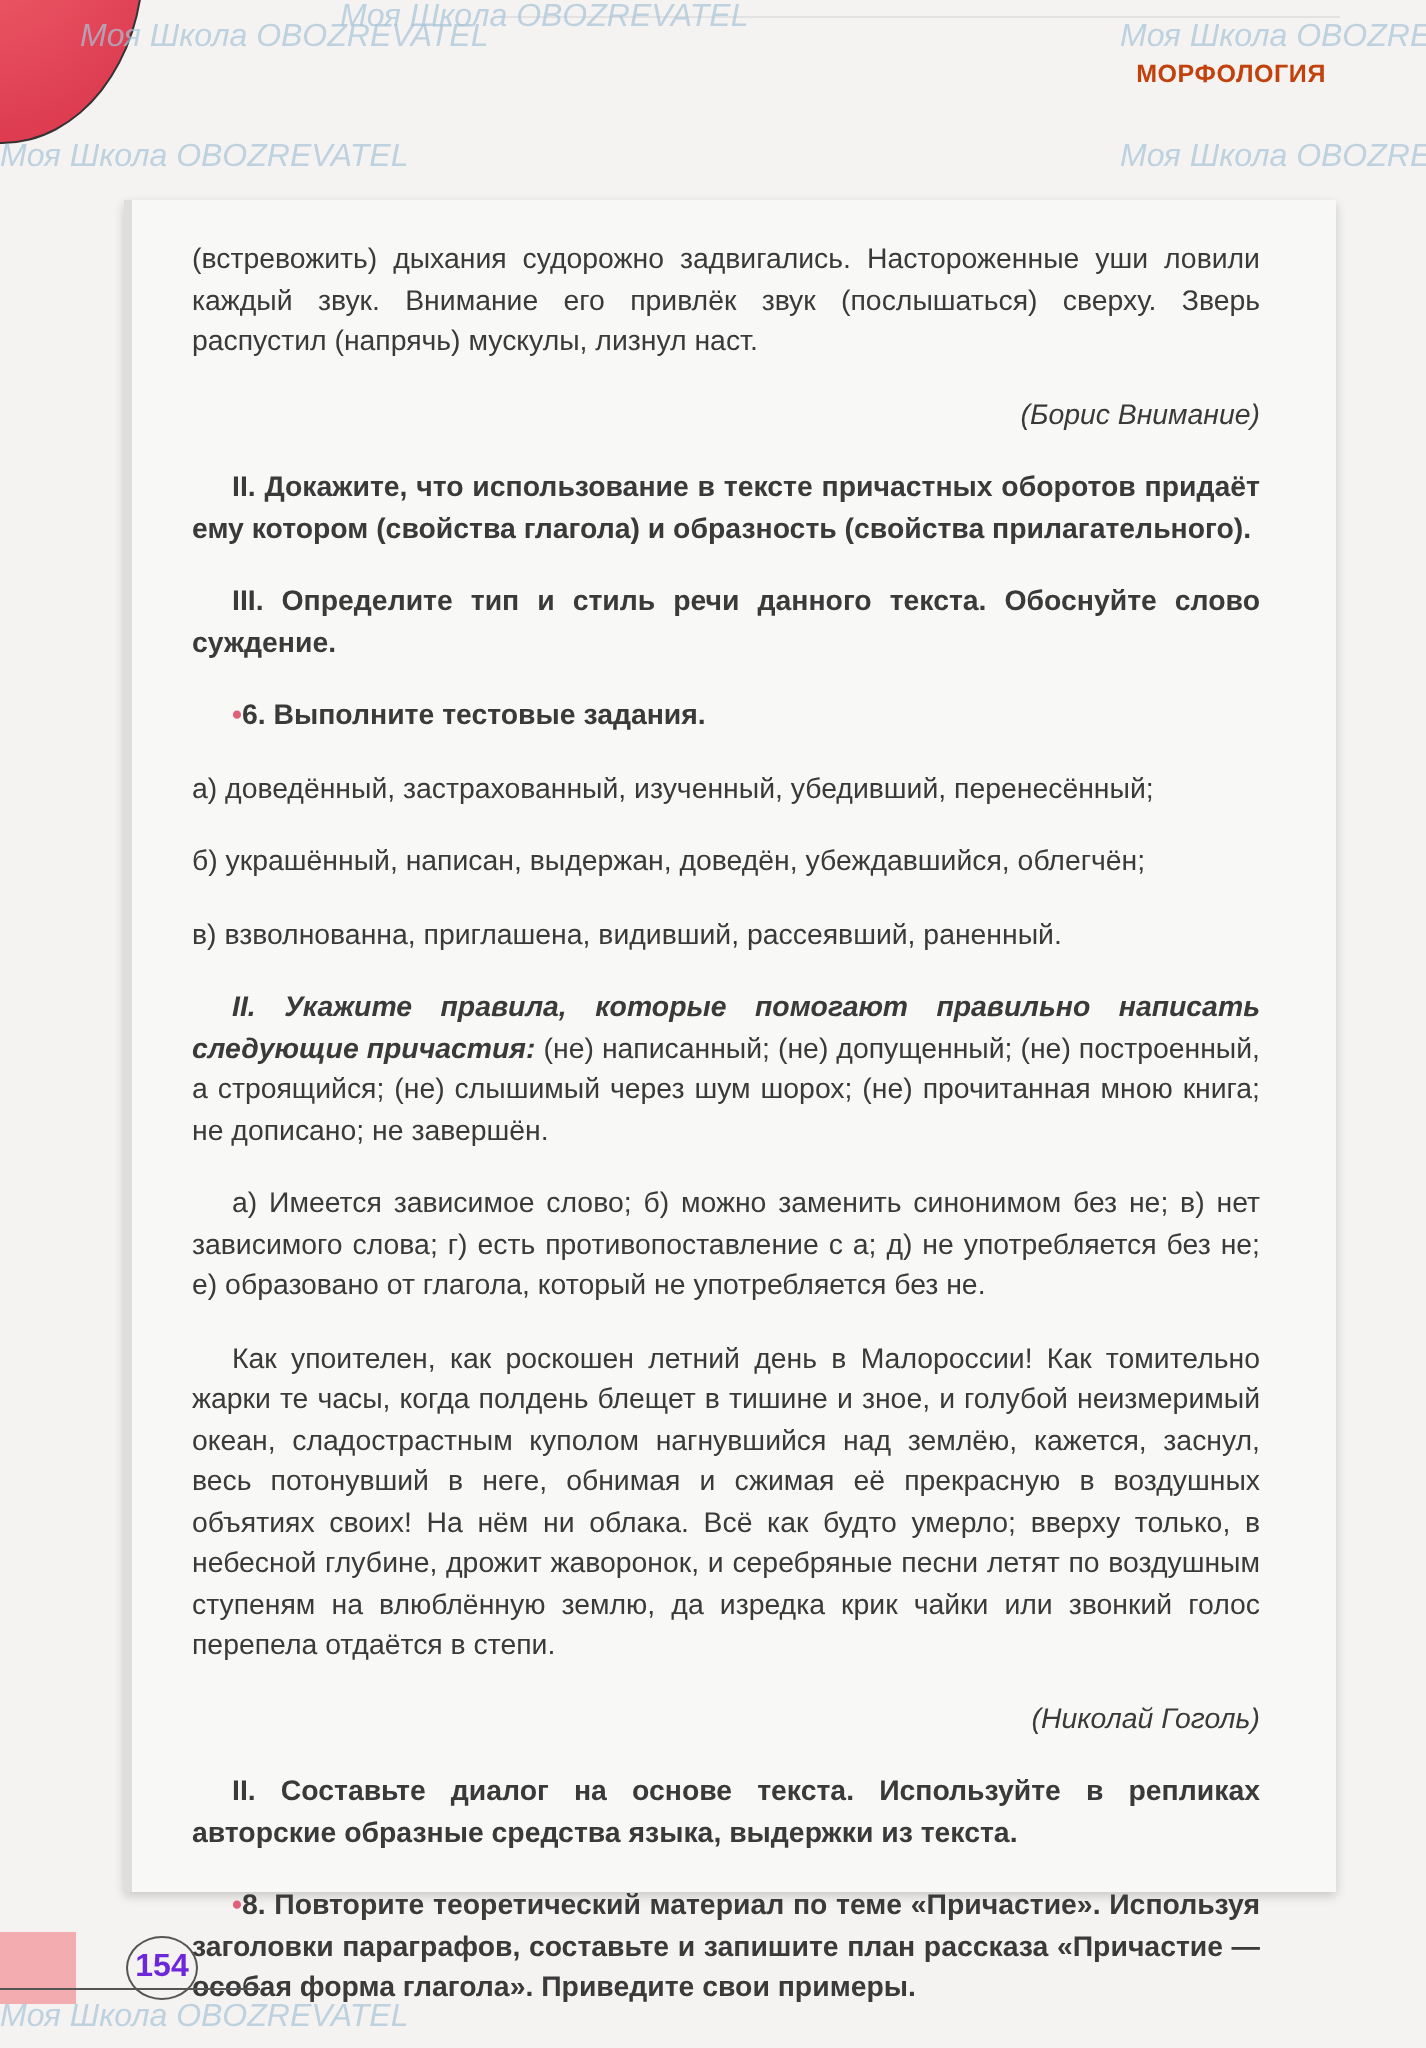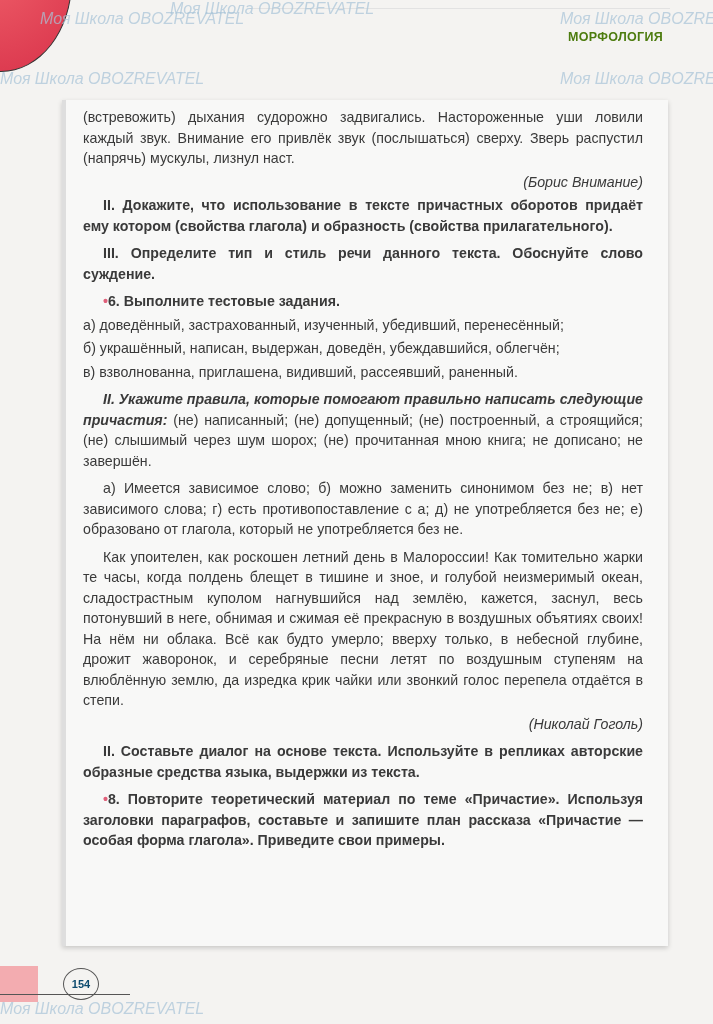--- a/index.html
+++ b/index.html
@@ -10,41 +10,41 @@
     color:#3a3a3a;
   }
   .corner-circle {
     position:absolute; left:-70px; top:-110px; width:140px; height:180px;
     border-radius:50%; background:radial-gradient(circle at 40% 40%, #f0606a, #d8324a);
     border:1px solid #333;
   }
   .header-rule { position:absolute; left:250px; top:8px; width:420px; height:1px; background:#e2e2e2; }
   .section-title {
     position:absolute; right:50px; top:30px;
-    font-size:12.5px; font-weight:bold; letter-spacing:0.3px; color:#4d7c0f;
+    font-size:12.5px; font-weight:bold; letter-spacing:0.3px; color:#c2410c;
   }
   .panel {
     position:absolute; left:62px; top:100px; width:602px; height:846px;
     background:#f8f8f7;
     box-shadow:0 2px 5px rgba(0,0,0,0.18);
     border-left:4px solid #dedede;
   }
   .content { position:absolute; left:80px; top:104px; width:566px; font-size:14.2px; line-height:20.5px; }
-  p { margin:3px; text-align:justify; }
+  p { margin:16px; text-align:justify; }
   .ind { text-indent:20px; }
   .b { font-weight:bold; }
   .bi { font-weight:bold; font-style:italic; }
   .i { font-style:italic; }
   .right { text-align:right; }
   .gap { margin-top:7px; }
   .bullet { color:#e0607a; font-weight:bold; }
   .page-num {
     position:absolute; left:63px; top:968px; width:34px; height:30px;
     border:1px solid #555; border-radius:50%;
-    font-weight:bold; font-size:11px; text-align:center; line-height:30px; color:#0c4a6e;
+    font-weight:bold; font-size:16px; text-align:center; line-height:30px; color:#6d28d9;
   }
   .page-rule { position:absolute; left:0; top:994px; width:130px; height:1px; background:#555; }
   .page-tab { position:absolute; left:0; top:966px; width:38px; height:36px; background:#f29aa0; opacity:0.8; }
   .wm { position:absolute; font-size:16px; color:#a8c4d8; font-style:italic; opacity:0.7; white-space:nowrap; }
 </style>
 </head>
 <body>
 
 <div class="corner-circle"></div>
 <div class="header-rule"></div>

